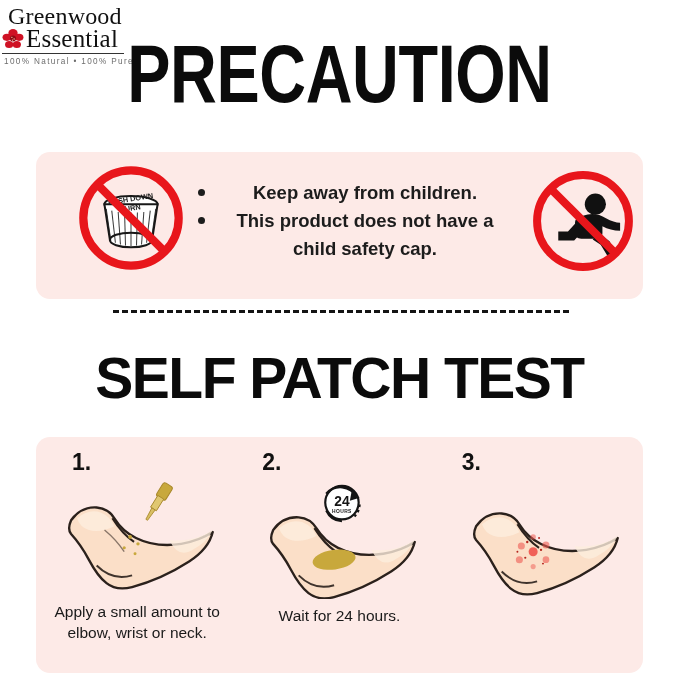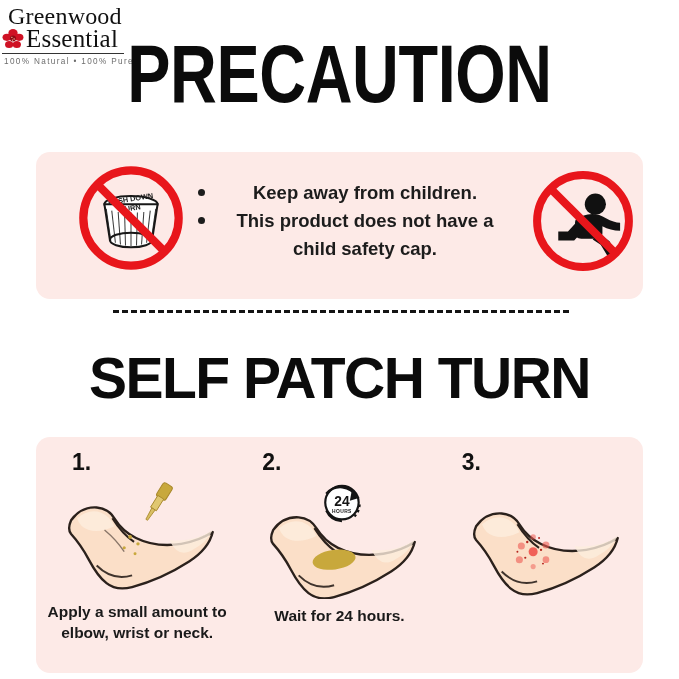--- a/index.html
+++ b/index.html
@@ -194,21 +194,20 @@
 
   .step-caption {
     position: absolute;
     left: 6px;
     right: 6px;
     top: 164px;
     text-align: center;
     font-size: 15.5px;
     line-height: 21px;
     color: #1a1a1a;
-    font-weight: bold;
   }
   .step:nth-child(2) .step-caption { top: 168px; }
 </style>
 </head>
 <body>
 
 <div class="logo">
   <div class="logo-line1">Greenwood</div>
   <div class="logo-row2">
     <svg class="logo-flower" viewBox="0 0 40 40">
@@ -276,21 +275,21 @@
     <span class="bullet-text">Keep away from children.</span>
   </div>
   <div class="bullet-row">
     <span class="bullet-dot"></span>
     <span class="bullet-text">This product does not have a child safety cap.</span>
   </div>
 </div>
 
 <div id="divider"></div>
 
-<div class="title-patch">SELF PATCH TURN</div>
+<div class="title-patch">SELF PATCH TEST</div>
 
 <div class="panel" id="patch-panel"></div>
 
 <div class="steps">
 
   <div class="step">
     <div class="step-num">1.</div>
     <svg class="step-art" viewBox="0 0 170 122">
 
       <path d="M18 46 q10 -14 26 -13 q12 1 18 11 q8 13 22 20 q20 10 46 6 q18 -3 32 -12 q-4 17 -24 30 q-28 18 -58 26 q-16 4 -26 -4 q-9 -7 -18 -24 q-8 -15 -18 -26 q-4 -5 0 -14 z" fill="#fbdfc8" stroke="#2b211c" stroke-width="2.4" stroke-linejoin="round"></path>

